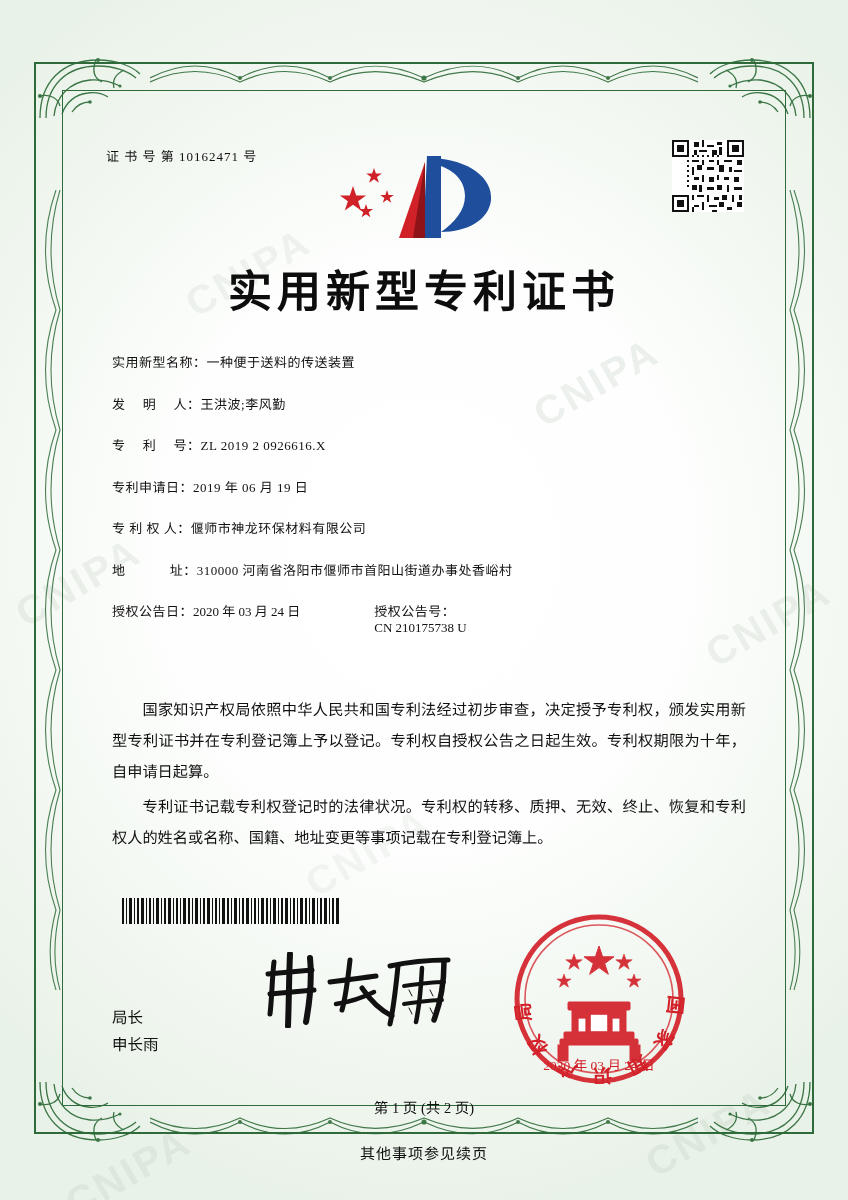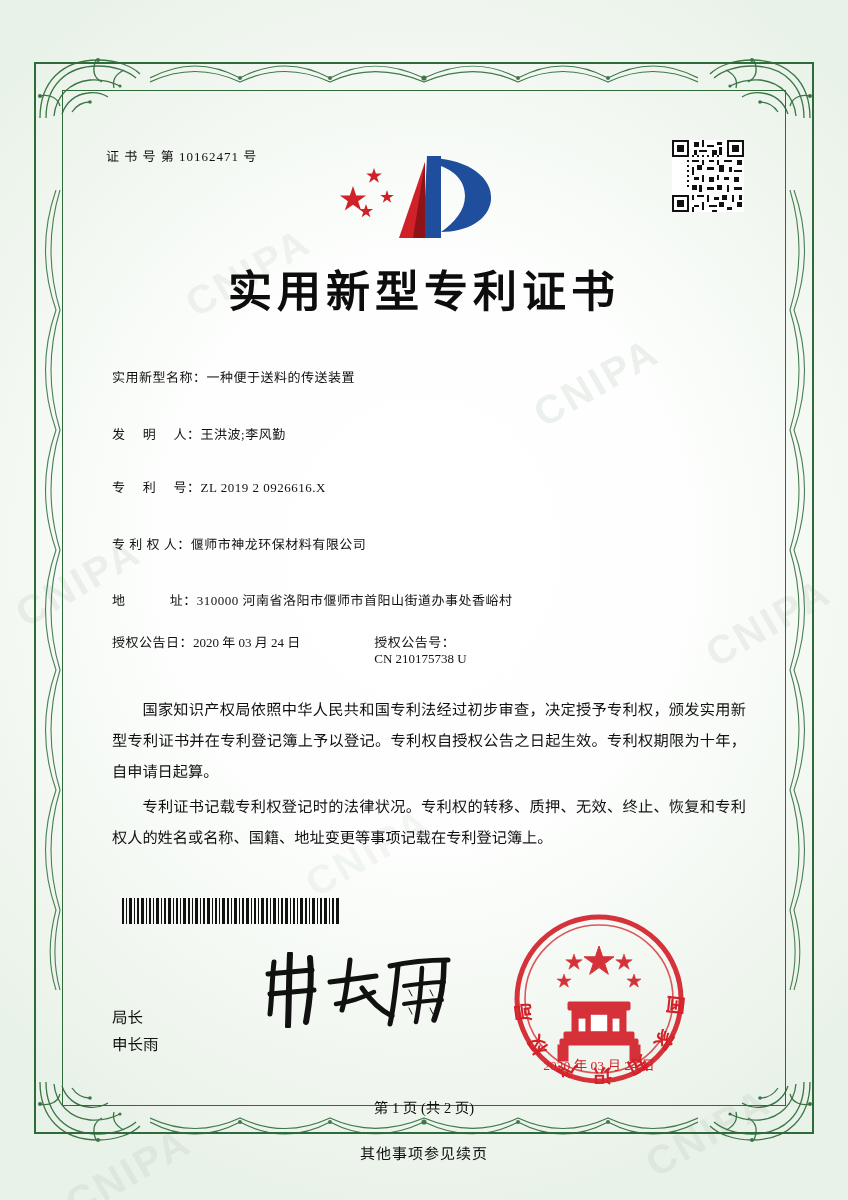--- a/index.html
+++ b/index.html
@@ -157,21 +157,20 @@
     color: #121212;
   }
   .field-label {
     flex: 0 0 auto;
     white-space: pre;
     letter-spacing: 0.5px;
   }
   .field-value {
     flex: 1 1 auto;
     letter-spacing: 0.5px;
-    margin-top: 15px;
   }
   .row-inline { display: flex; align-items: baseline; width: 100%; }
   .inline-second {
     margin-left: 74px;
     display: flex;
     align-items: baseline;
     flex-direction: column;
   }
 
   .paragraphs {
@@ -514,20 +513,24 @@
         <span class="field-label">实用新型名称：</span>
         <span class="field-value">一种便于送料的传送装置</span>
       </div>
       <div class="field-row">
         <span class="field-label">发　 明　 人：</span>
         <span class="field-value">王洪波;李风勤</span>
       </div>
       <div class="field-row">
         <span class="field-label">专　 利　 号：</span>
         <span class="field-value">ZL 2019 2 0926616.X</span>
+      </div>
+      <div class="field-row">
+        <span class="field-label">专利申请日：</span>
+        <span class="field-value">2019 年 06 月 19 日</span>
       </div>
       <div class="field-row">
         <span class="field-label">专 利 权 人：</span>
         <span class="field-value">偃师市神龙环保材料有限公司</span>
       </div>
       <div class="field-row">
         <span class="field-label">地　　 　址：</span>
         <span class="field-value">310000 河南省洛阳市偃师市首阳山街道办事处香峪村</span>
       </div>
       <div class="field-row">

